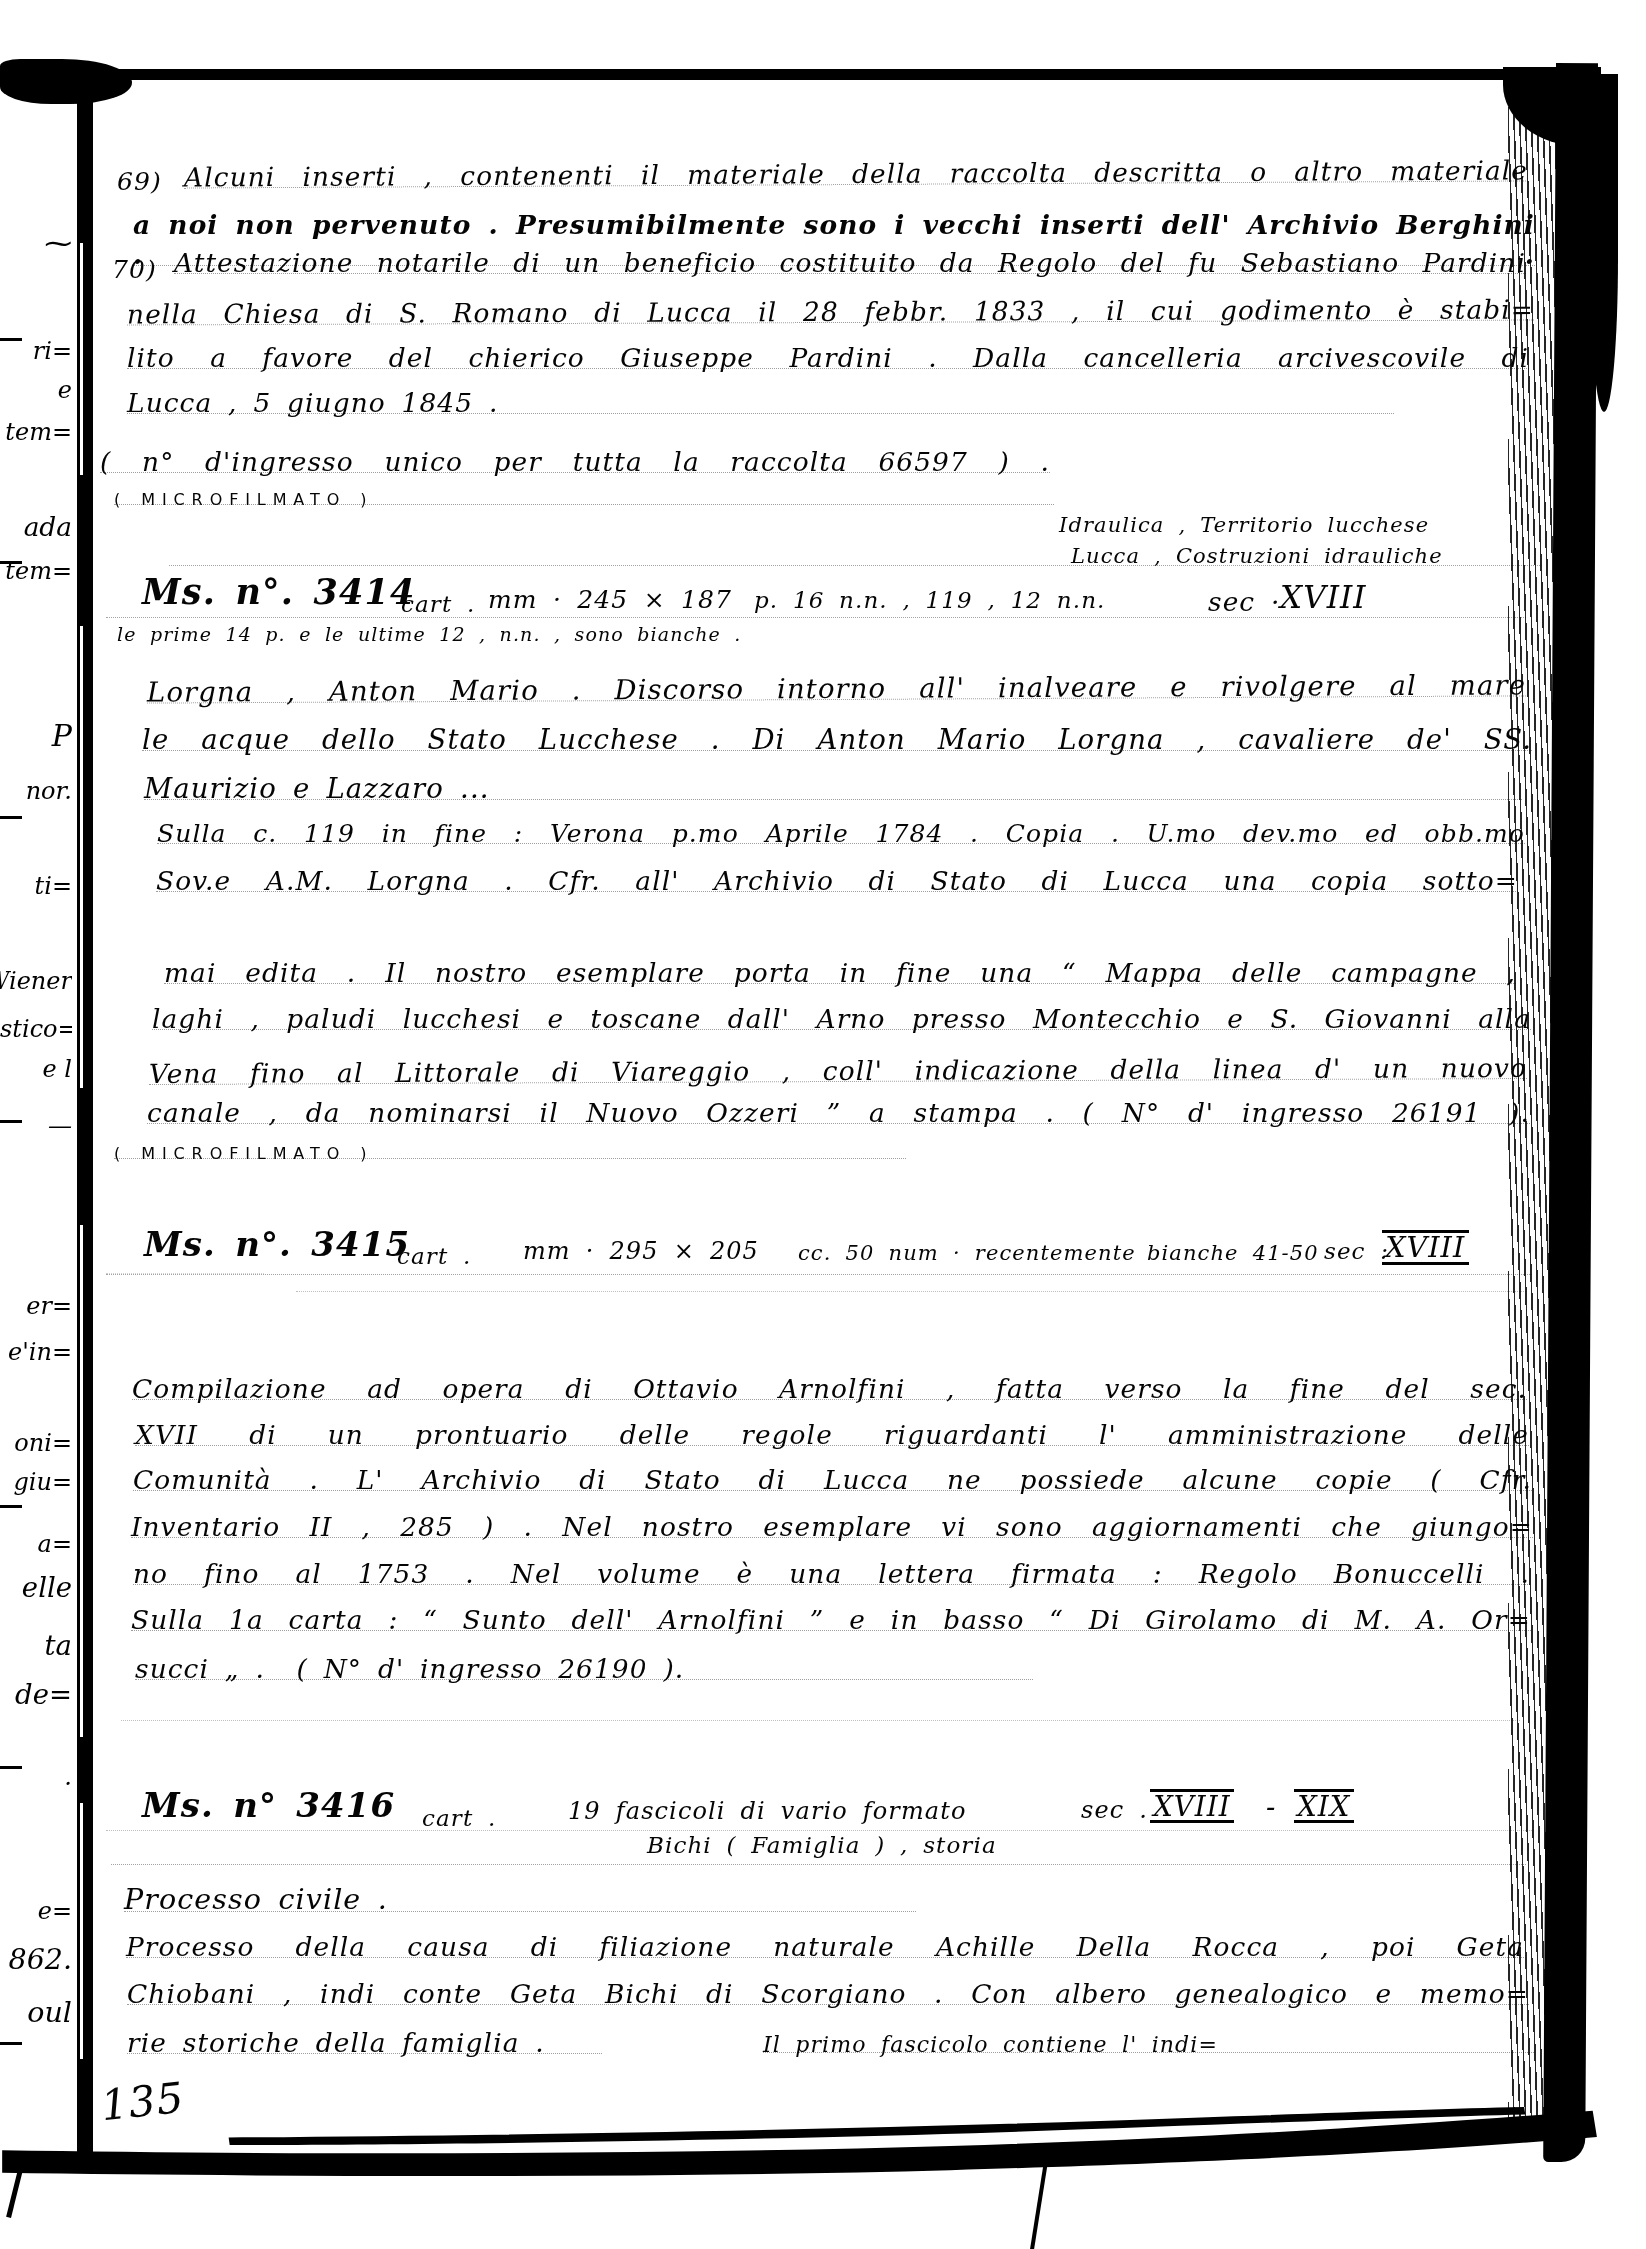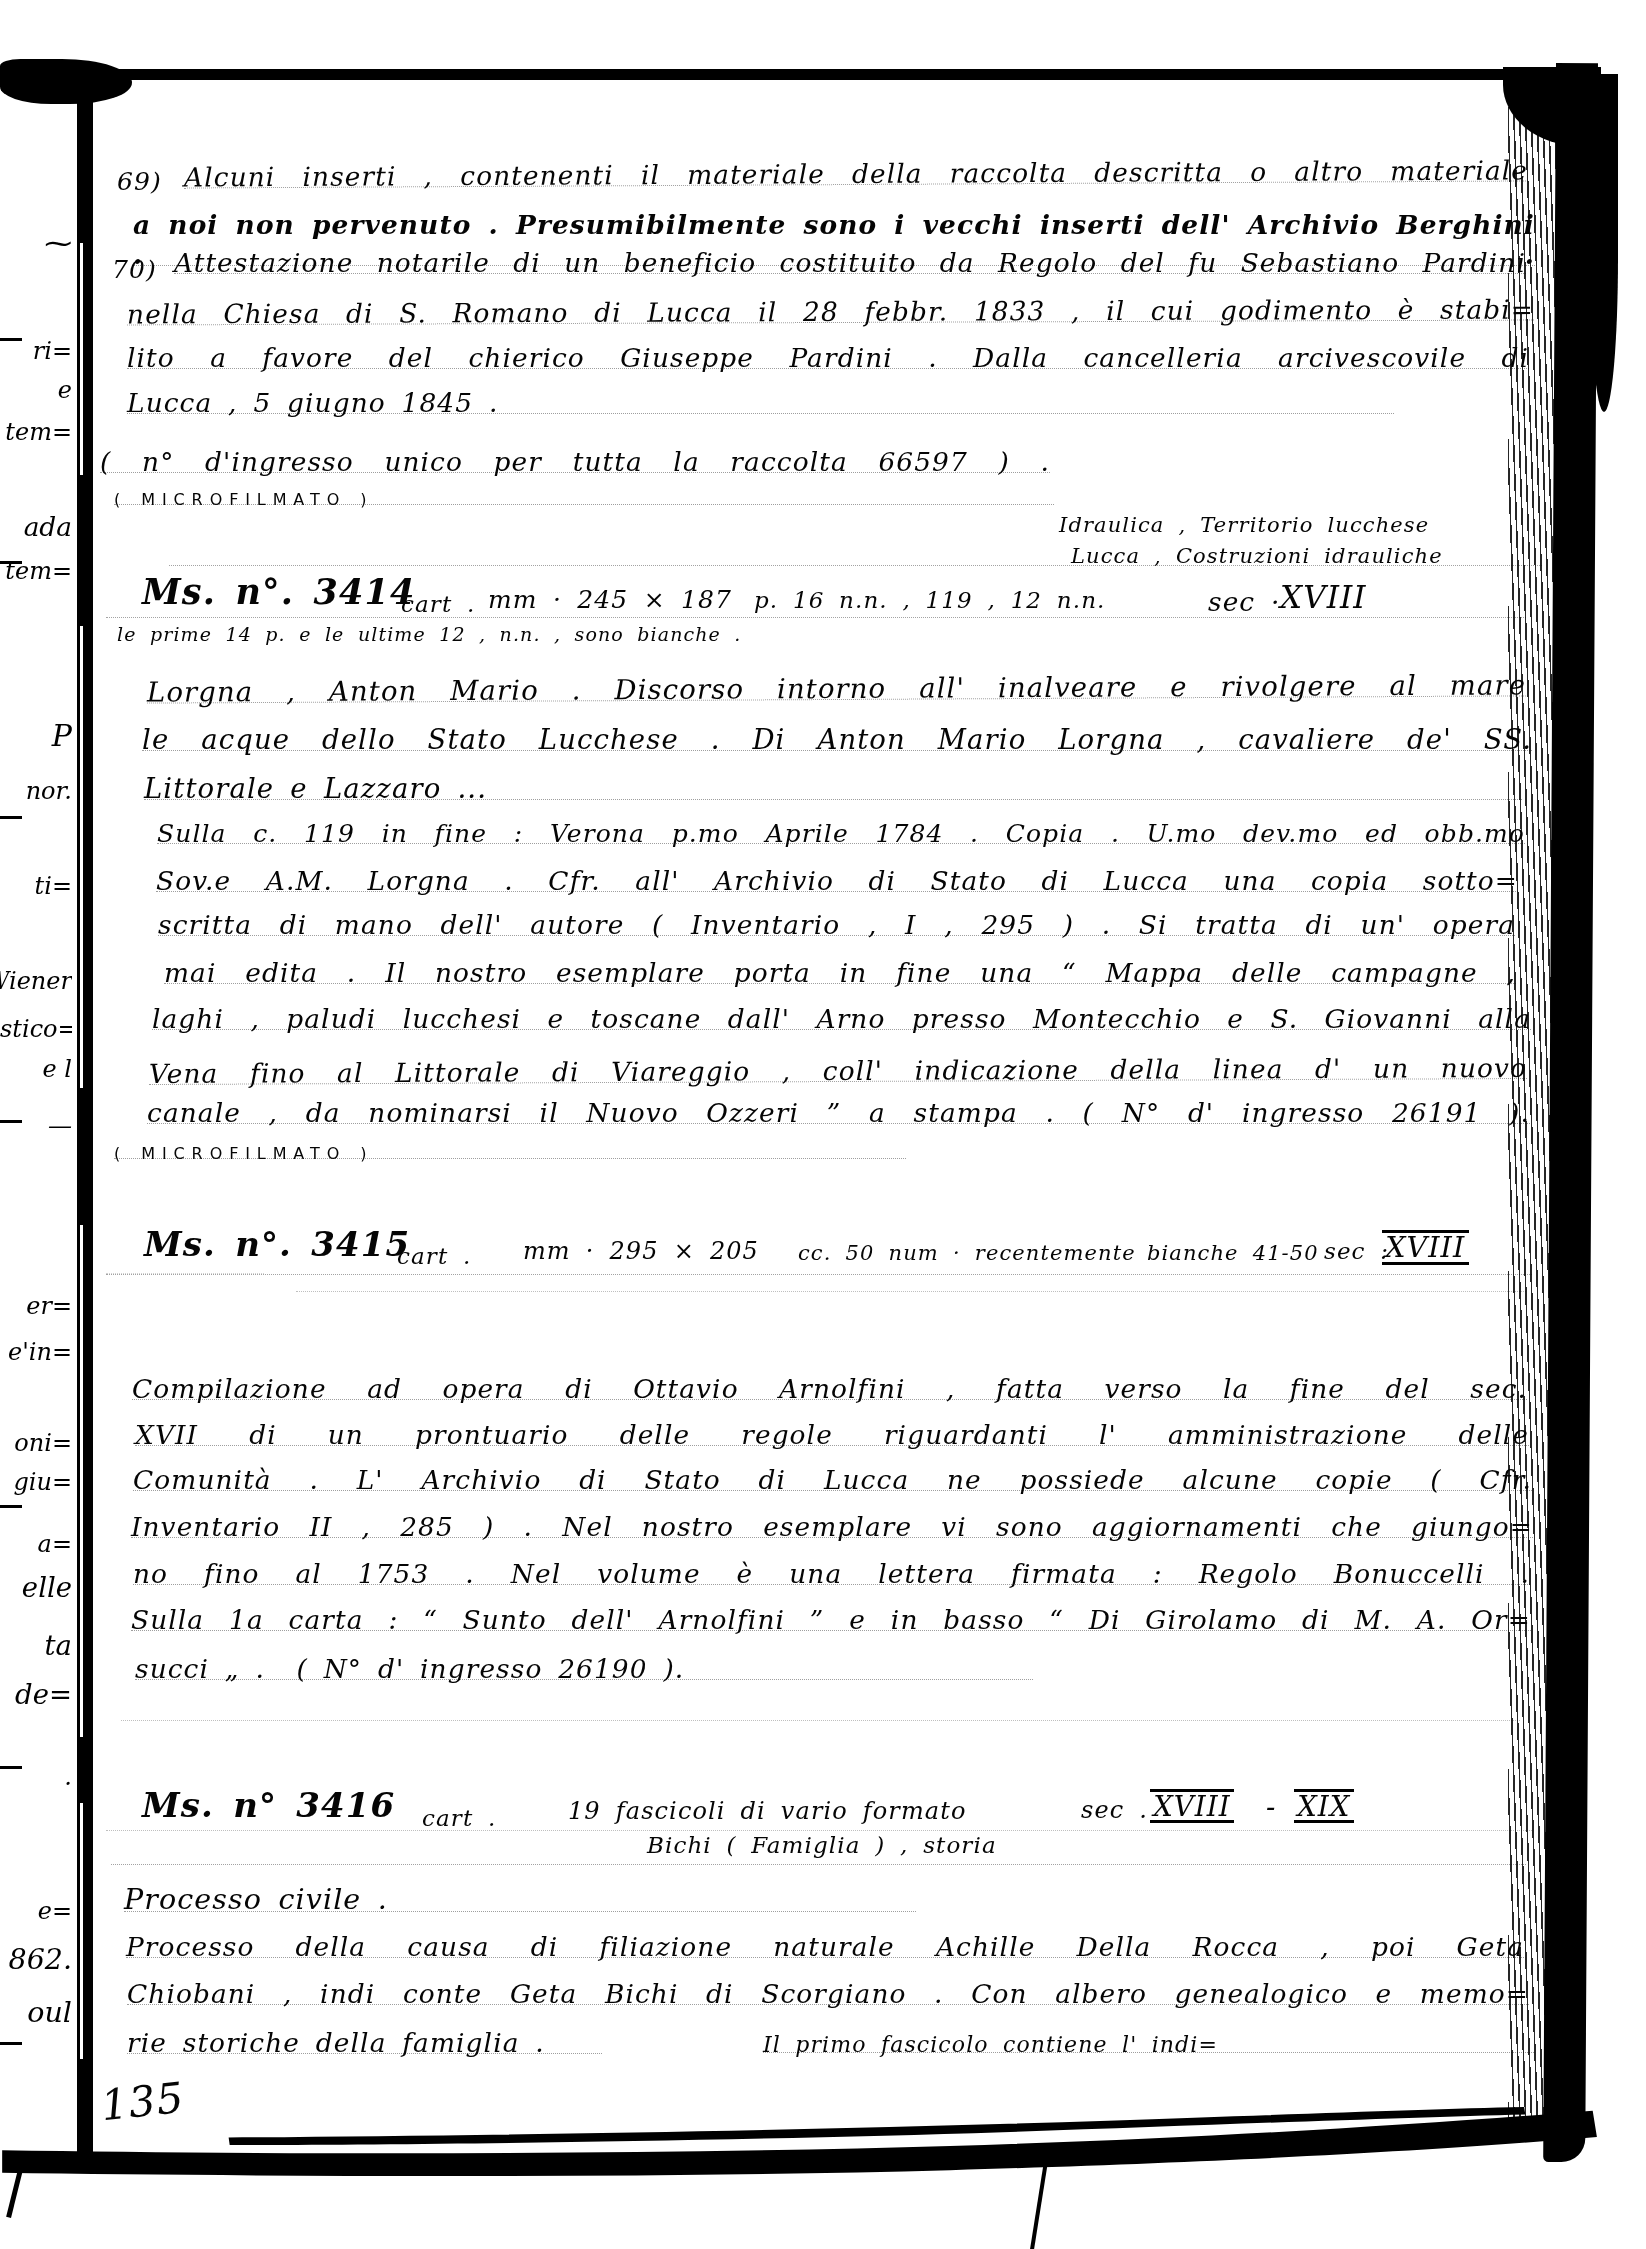--- a/index.html
+++ b/index.html
@@ -116,24 +116,23 @@
   <div class="hw bold" style="top:572px;left:142px;font-size:35px;">Ms. n°. 3414</div>
   <div class="hw" style="top:591px;left:401px;font-size:23px;">cart .</div>
   <div class="hw" style="top:586px;left:488px;font-size:25px;">mm · 245 × 187</div>
   <div class="hw" style="top:587px;left:754px;font-size:23px;">p. 16 n.n. , 119 , 12 n.n.</div>
   <div class="hw" style="top:587px;left:1208px;font-size:26.4px;">sec ·</div>
   <div class="hw" style="top:580px;left:1280px;font-size:31px;">XVIII</div>
   <div class="hw" style="top:624px;left:117px;width:739px;font-size:19px;">le prime 14 p. e le ultime 12 , n.n. , sono bianche .</div>
 
   <div class="hw just ruled" style="top:673px;left:147px;width:1379px;font-size:27.5px;transform:rotate(-.3deg)">Lorgna , Anton Mario .  Discorso intorno all' inalveare e rivolgere al mare</div>
   <div class="hw just ruled" style="top:724px;left:142px;width:1390px;font-size:27.5px;">le acque dello Stato Lucchese .  Di Anton Mario Lorgna , cavaliere de' SS.</div>
-  <div class="hw ruled" style="top:773px;left:144px;width:1378px;font-size:27.5px;">Littorale e Lazzaro ...</div>
+  <div class="hw ruled" style="top:773px;left:144px;width:1378px;font-size:27.5px;">Maurizio e Lazzaro ...</div>
   <div class="hw just ruled" style="top:820px;left:157px;width:1368px;font-size:25px;">Sulla c. 119 in fine :  Verona p.mo Aprile 1784 .  Copia .  U.mo dev.mo ed obb.mo</div>
   <div class="hw just ruled" style="top:866px;left:156px;width:1362px;font-size:26.4px;">Sov.e A.M. Lorgna .  Cfr. all' Archivio di Stato di Lucca una copia sotto=</div>
-  <div class="hw just ruled" style="top:910px;left:158px;width:1357px;font-size:26.4px;">scritta di mano dell' autore ( Inventario , I , 295 ) .  Si tratta di un' opera</div>
   <div class="hw just ruled" style="top:958px;left:164px;width:1352px;font-size:26.4px;">mai edita .  Il nostro esemplare porta in fine una “ Mappa delle campagne ,</div>
   <div class="hw just ruled" style="top:1004px;left:152px;width:1379px;font-size:26.4px;">laghi , paludi lucchesi e toscane dall' Arno presso Montecchio e S. Giovanni alla</div>
   <div class="hw just ruled" style="top:1056px;left:149px;width:1378px;font-size:26.4px;transform:rotate(-.25deg)">Vena fino al Littorale di Viareggio , coll' indicazione della linea d' un nuovo</div>
   <div class="hw just ruled" style="top:1098px;left:147px;width:1383px;font-size:26.4px;">canale , da nominarsi il Nuovo Ozzeri ” a stampa .  ( N° d' ingresso 26191 ).</div>
   <div class="hw caps ruled" style="top:1145px;left:114px;width:792px;font-size:16px;">( MICROFILMATO )</div>
 
   <div class="hw bold" style="top:1225px;left:144px;font-size:34px;">Ms. n°. 3415</div>
   <div class="hw" style="top:1243px;left:397px;font-size:23px;">cart .</div>
   <div class="hw" style="top:1238px;left:523px;font-size:24px;">mm · 295 × 205</div>
   <div class="hw" style="top:1241px;left:798px;font-size:21px;">cc. 50 num · recentemente</div>

